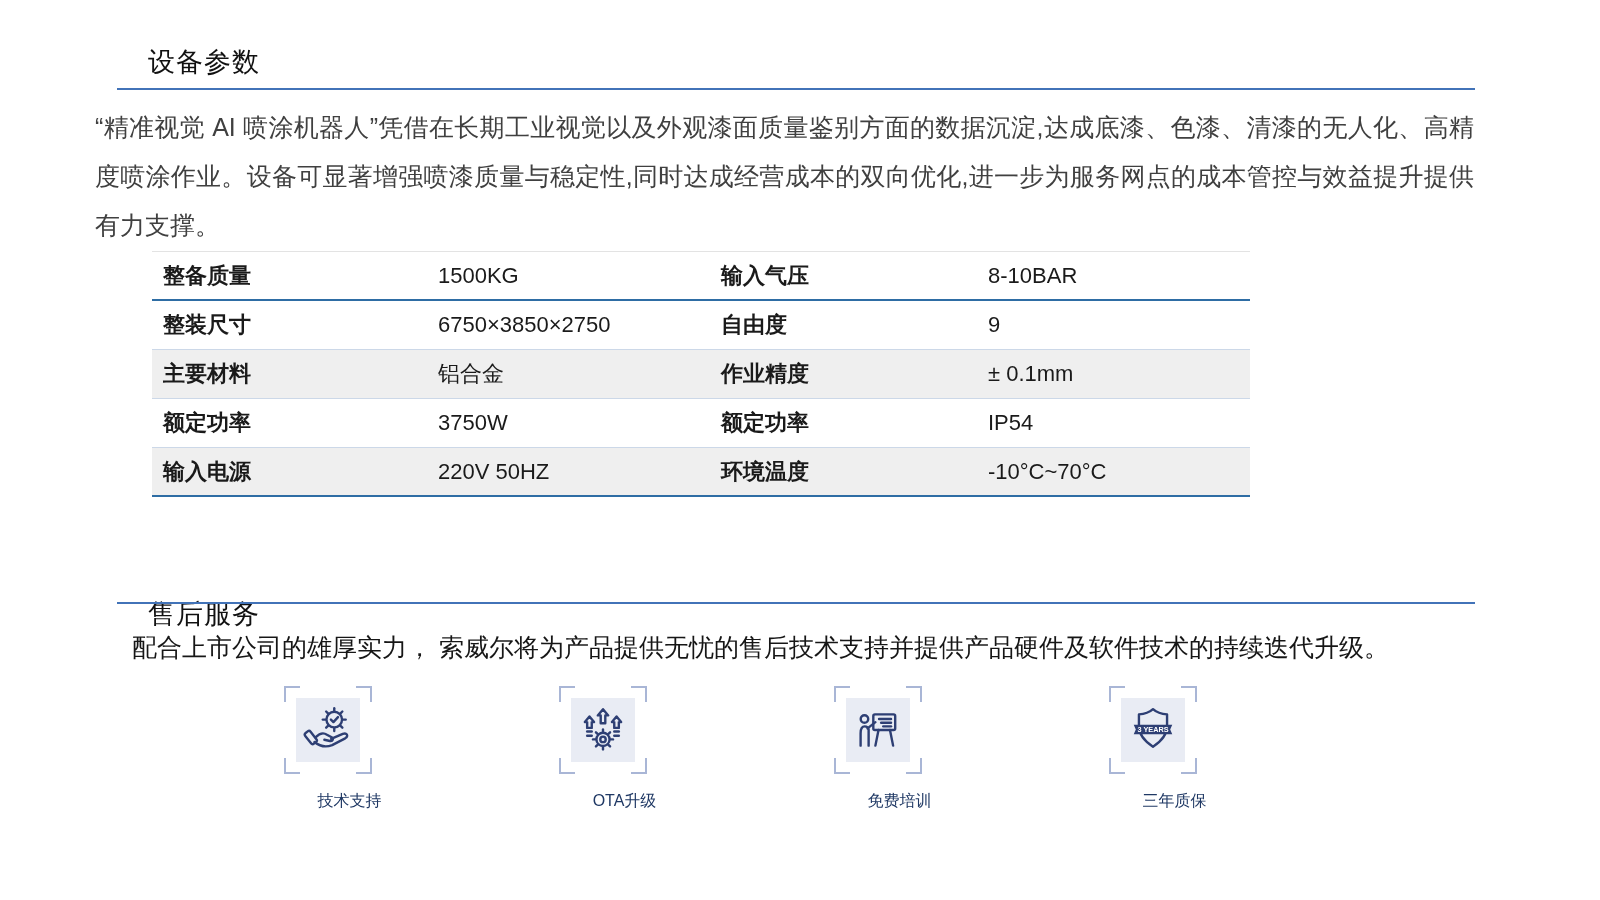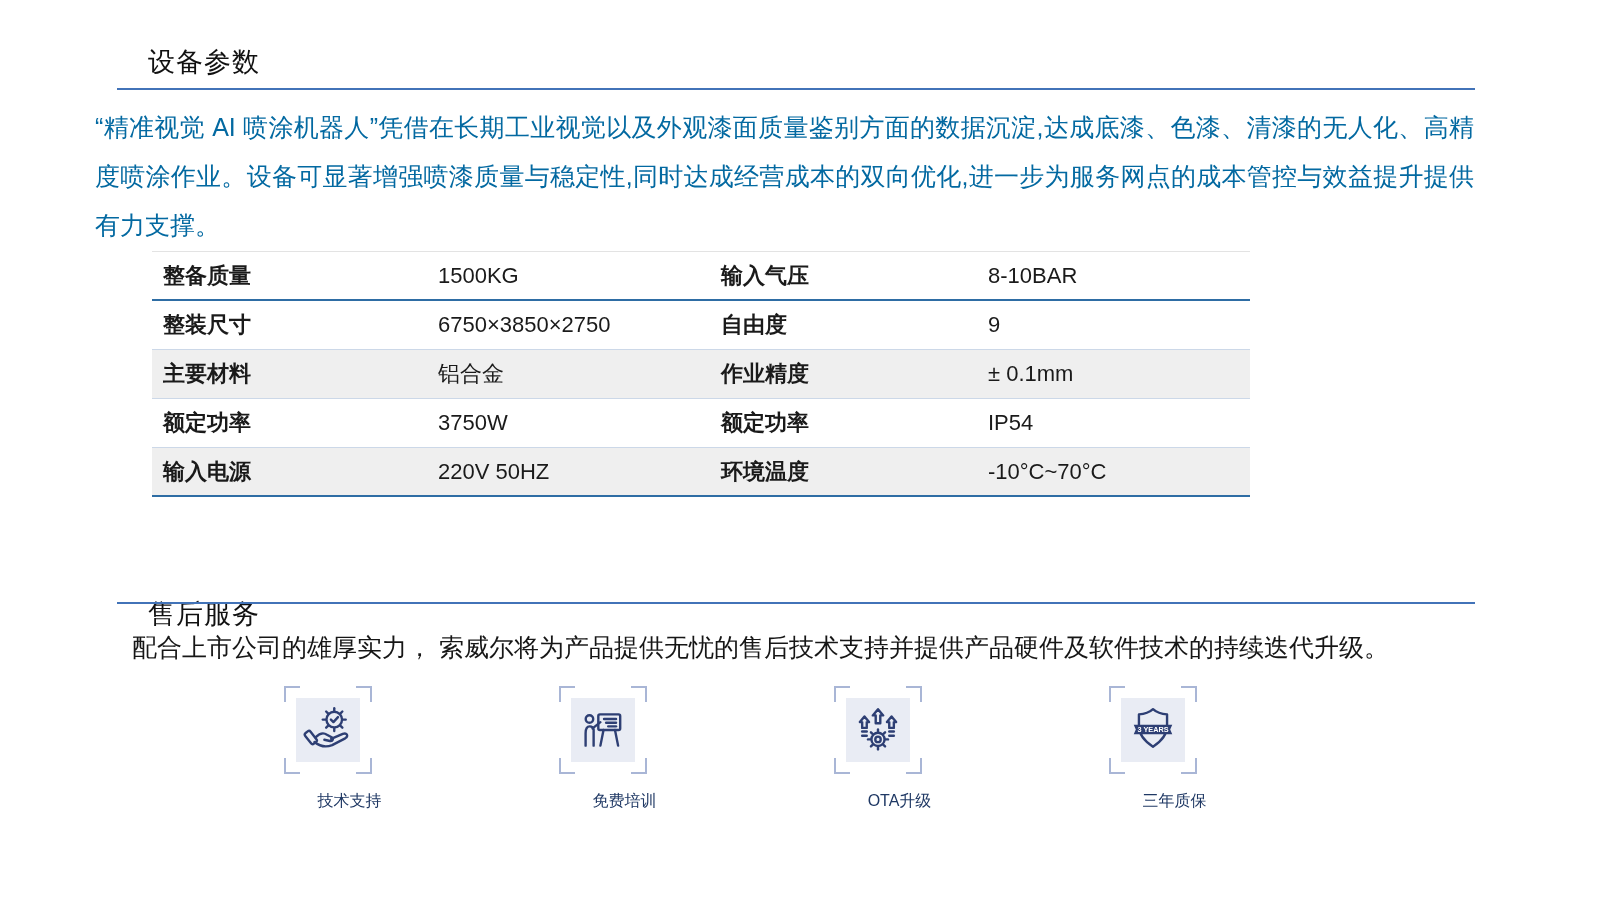--- a/index.html
+++ b/index.html
@@ -4,21 +4,21 @@
 <style>
   * { margin:0; padding:0; box-sizing:border-box; }
   html,body { width:1600px; height:900px; background:#ffffff; overflow:hidden;
               font-family:"Liberation Sans", sans-serif; color:#1a1a1a; }
   .page { position:relative; width:1600px; height:900px; background:#fff; }
 
   .sec-title { position:absolute; font-size:27px; font-weight:400; color:#111; letter-spacing:1px; }
   .sec-rule  { position:absolute; left:117px; width:1358px; height:2px; background:#4273b8; }
 
   .para { position:absolute; left:95px; width:1379px; font-size:25px; line-height:49px;
-          text-align:justify; color:#0369a1; }
+          text-align:justify; color:#404040; }
   .para2 { position:absolute; left:100px; width:1400px; font-size:25px; color:#161616; }
 
   
   .spec-table { position:absolute; left:152px; top:251px; width:1098px;
                 border-top:1px solid #e3e3e3; }
   .spec-row { display:grid; grid-template-columns:286px 272px 278px 262px;
               height:49px; align-items:center; border-bottom:1px solid #ccd8e8; }
   .spec-row.r1 { border-bottom:2.5px solid #2e6da4; }
   .spec-row.r5 { border-bottom:2.5px solid #2e6da4; }
   .spec-row.alt { background:#efefef; }
@@ -114,43 +114,20 @@
               <line x1="8.2" y1="0" x2="11" y2="0" transform="rotate(315)"></line>
               <polyline points="-3.2,0 -0.8,2.4 3.6,-2.4"></polyline>
             </g>
             <rect x="4" y="25" width="6.5" height="13" rx="2" transform="rotate(-38 7 31)"></rect>
             <path d="M12 31 C16 27 20 26.5 23 28.5 L27.5 31 C29.5 32.2 28.8 35.2 25.8 34.6 L20.5 33.4"></path>
             <path d="M11 35.5 Q19 42 28 38.5 L40.5 32 Q43.3 30.4 42 28.3 Q40.9 26.6 38.2 27.8 L27 32.6"></path>
           </svg>
         </div>
       </div>
       <div class="service-label">技术支持</div>
-    </div>
-
-    <div class="service">
-      <div class="icon-frame">
-        <span class="br tl"></span>
-          <span class="br tr"></span>
-          <span class="br bl"></span>
-          <span class="br brc"></span>
-        <div class="icon-box">
-          <svg class="icon-svg" width="50" height="50" viewBox="0 0 48 48">
-            <rect x="19.5" y="9" width="21" height="15" rx="1.5"></rect>
-            <line x1="25" y1="13.5" x2="36.5" y2="13.5"></line>
-            <line x1="27" y1="17" x2="36.5" y2="17"></line>
-            <line x1="29" y1="20.5" x2="36.5" y2="20.5"></line>
-            <line x1="24.5" y1="24" x2="21.5" y2="39"></line>
-            <line x1="35.5" y1="24" x2="38.5" y2="39"></line>
-            <circle cx="11" cy="13.5" r="3.6"></circle>
-            <path d="M7.3 39 V27 Q7.3 20.5 11.3 20.5 Q14.3 20.5 15 23.5 L15 39"></path>
-            <line x1="14" y1="22.5" x2="21.5" y2="16.5"></line>
-          </svg>
-        </div>
-      </div>
-      <div class="service-label">免费培训</div>
     </div>
 
     <div class="service">
       <div class="icon-frame">
         <span class="br tl"></span>
           <span class="br tr"></span>
           <span class="br bl"></span>
           <span class="br brc"></span>
         <div class="icon-box">
           <svg class="icon-svg" width="50" height="50" viewBox="0 0 48 48">
@@ -180,20 +157,43 @@
     </div>
 
     <div class="service">
       <div class="icon-frame">
         <span class="br tl"></span>
           <span class="br tr"></span>
           <span class="br bl"></span>
           <span class="br brc"></span>
         <div class="icon-box">
           <svg class="icon-svg" width="50" height="50" viewBox="0 0 48 48">
+            <rect x="19.5" y="9" width="21" height="15" rx="1.5"></rect>
+            <line x1="25" y1="13.5" x2="36.5" y2="13.5"></line>
+            <line x1="27" y1="17" x2="36.5" y2="17"></line>
+            <line x1="29" y1="20.5" x2="36.5" y2="20.5"></line>
+            <line x1="24.5" y1="24" x2="21.5" y2="39"></line>
+            <line x1="35.5" y1="24" x2="38.5" y2="39"></line>
+            <circle cx="11" cy="13.5" r="3.6"></circle>
+            <path d="M7.3 39 V27 Q7.3 20.5 11.3 20.5 Q14.3 20.5 15 23.5 L15 39"></path>
+            <line x1="14" y1="22.5" x2="21.5" y2="16.5"></line>
+          </svg>
+        </div>
+      </div>
+      <div class="service-label">免费培训</div>
+    </div>
+
+    <div class="service">
+      <div class="icon-frame">
+        <span class="br tl"></span>
+          <span class="br tr"></span>
+          <span class="br bl"></span>
+          <span class="br brc"></span>
+        <div class="icon-box">
+          <svg class="icon-svg" width="50" height="50" viewBox="0 0 48 48">
             <path d="M24 4 Q29 8.5 37.5 9 V20 Q37.5 31.5 24 40 Q10.5 31.5 10.5 20 V9 Q19 8.5 24 4 Z"></path>
             <polygon class="fillnavy" points="5.5,19 42.5,19 40.5,23.5 42.5,28 5.5,28 7.5,23.5"></polygon>
             <text class="badge-text" x="24" y="26.1" text-anchor="middle">3 YEARS</text>
           </svg>
         </div>
       </div>
       <div class="service-label">三年质保</div>
     </div>
 
   </div>

